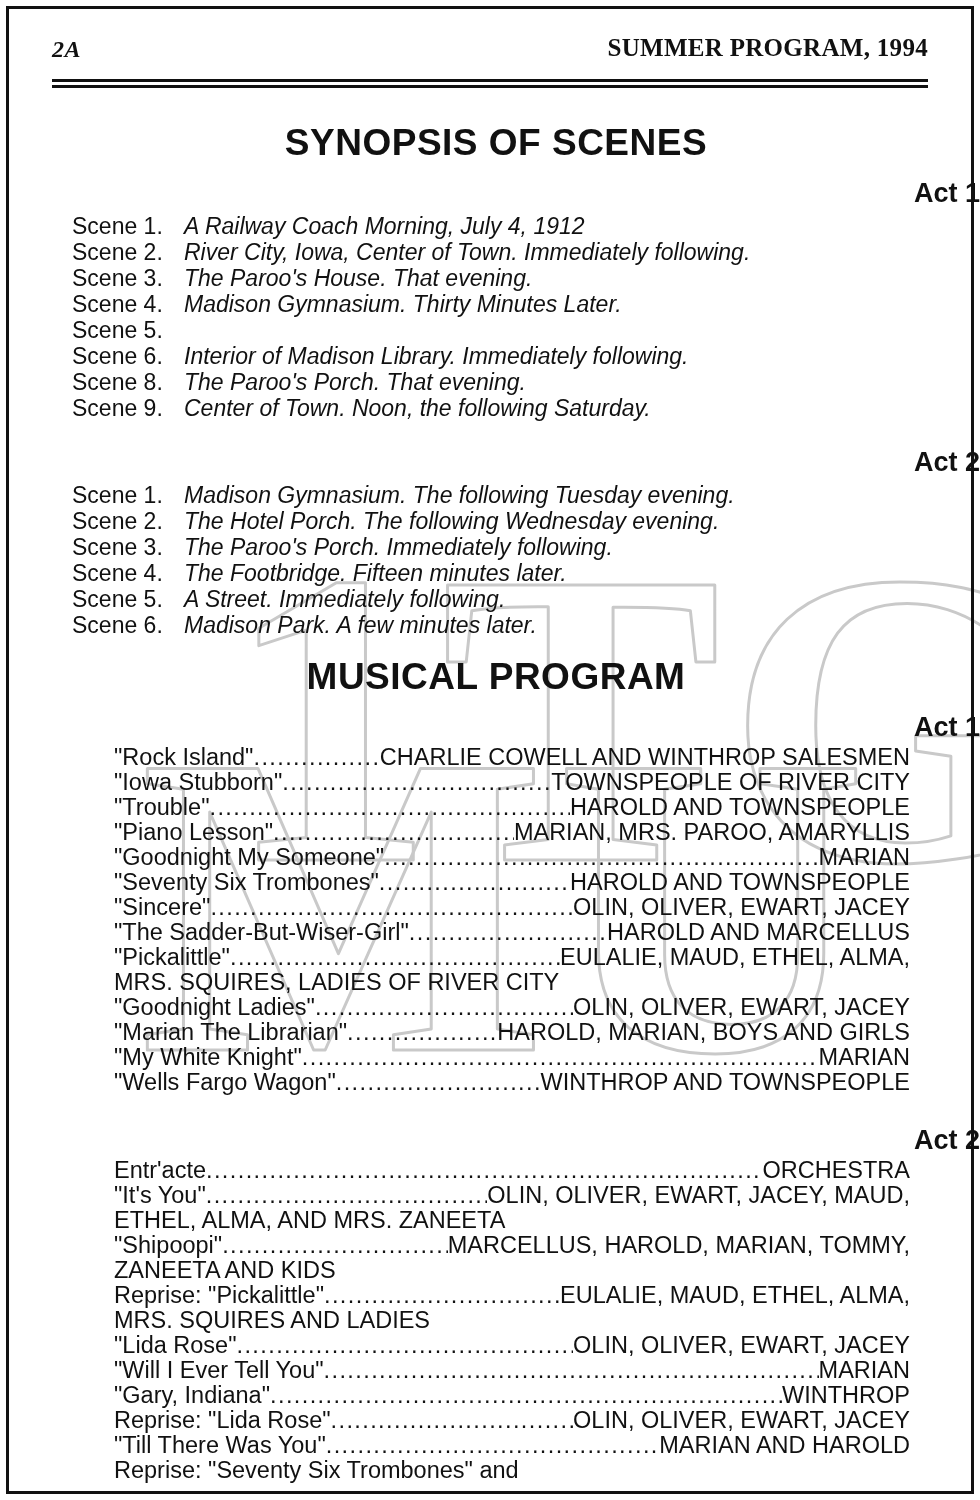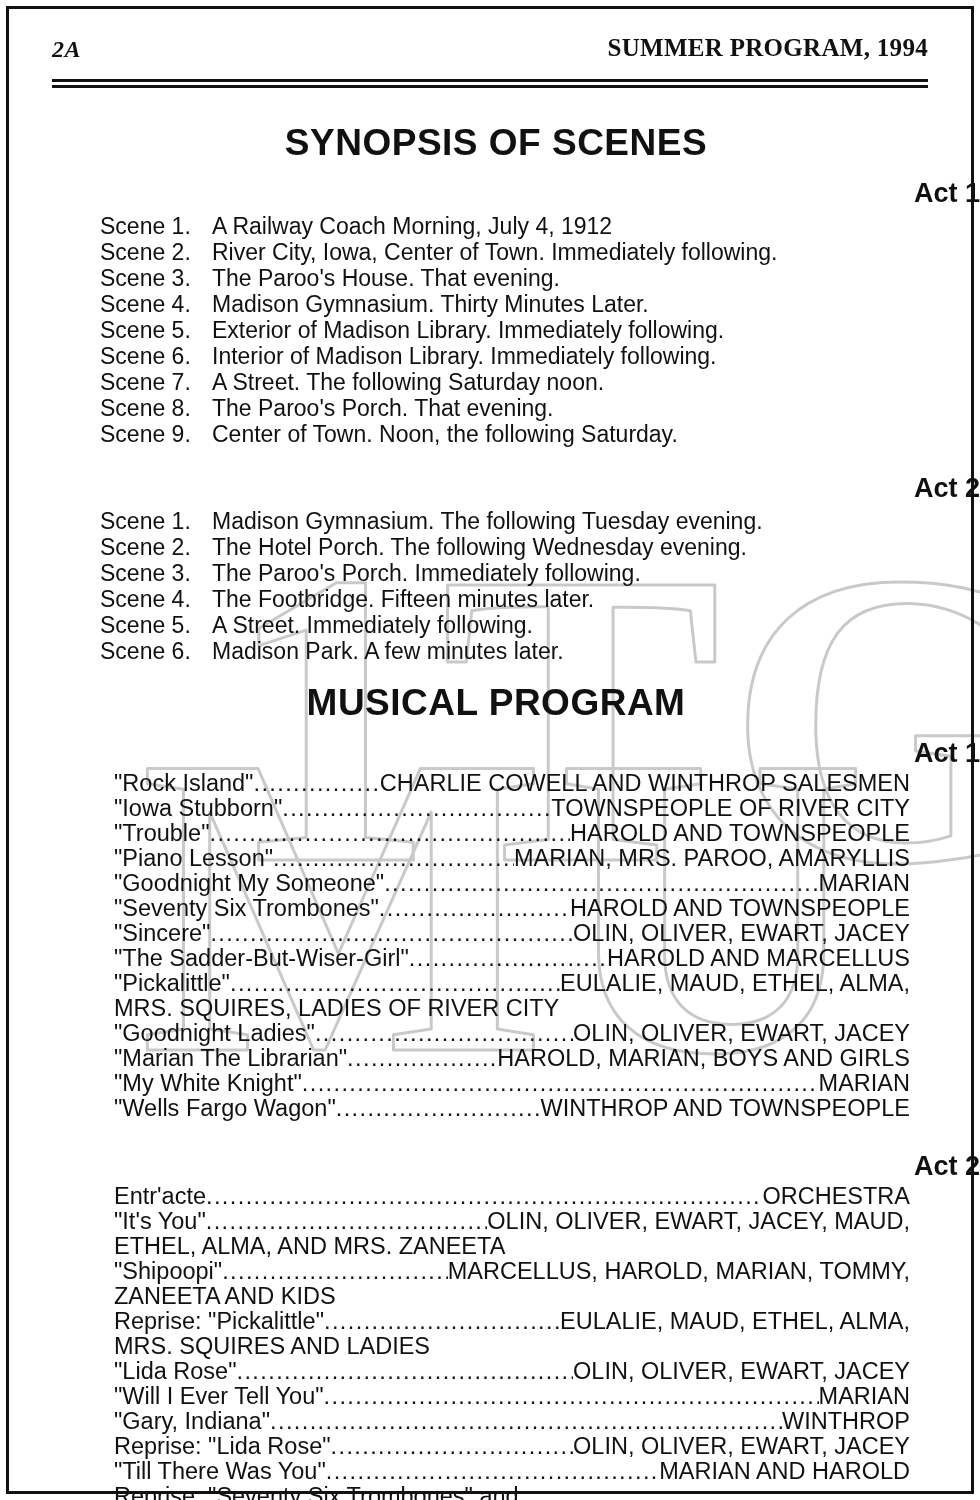--- a/index.html
+++ b/index.html
@@ -138,23 +138,23 @@
   .scene-row {
     display: flex;
     font-size: 23px;
     line-height: 26px;
     color: #111111;
     white-space: nowrap;
   }
   .scene-label {
     width: 112px;
     flex: 0 0 112px;
-    margin-left: 100px;
-  }
-  .scene-desc { flex: 1 1 auto; }
+    margin-left: 72px;
+  }
+  .scene-desc { flex: 1 1 auto; font-style: italic; }
 
   
   .program-list {
     margin: 2px 0 0 0;
     padding: 0;
     list-style: none;
   }
   .prog-row {
     display: flex;
     align-items: baseline;
@@ -235,31 +235,26 @@
         <li class="scene-row">
           <span class="scene-label">Scene 3.</span>
           <span class="scene-desc">The Paroo's House. That evening.</span>
         </li>
         <li class="scene-row">
           <span class="scene-label">Scene 4.</span>
           <span class="scene-desc">Madison Gymnasium. Thirty Minutes Later.</span>
         </li>
         <li class="scene-row">
           <span class="scene-label">Scene 5.</span>
-          <span class="scene-desc">Exterior of Madison Library. Immediately following.</span>
         </li>
         <li class="scene-row">
           <span class="scene-label">Scene 6.</span>
           <span class="scene-desc">Interior of Madison Library. Immediately following.</span>
         </li>
         <li class="scene-row">
-          <span class="scene-label">Scene 7.</span>
-          <span class="scene-desc">A Street. The following Saturday noon.</span>
-        </li>
-        <li class="scene-row">
           <span class="scene-label">Scene 8.</span>
           <span class="scene-desc">The Paroo's Porch. That evening.</span>
         </li>
         <li class="scene-row">
           <span class="scene-label">Scene 9.</span>
           <span class="scene-desc">Center of Town. Noon, the following Saturday.</span>
         </li>
       </ul>
 
     <div class="gap-md"></div>

